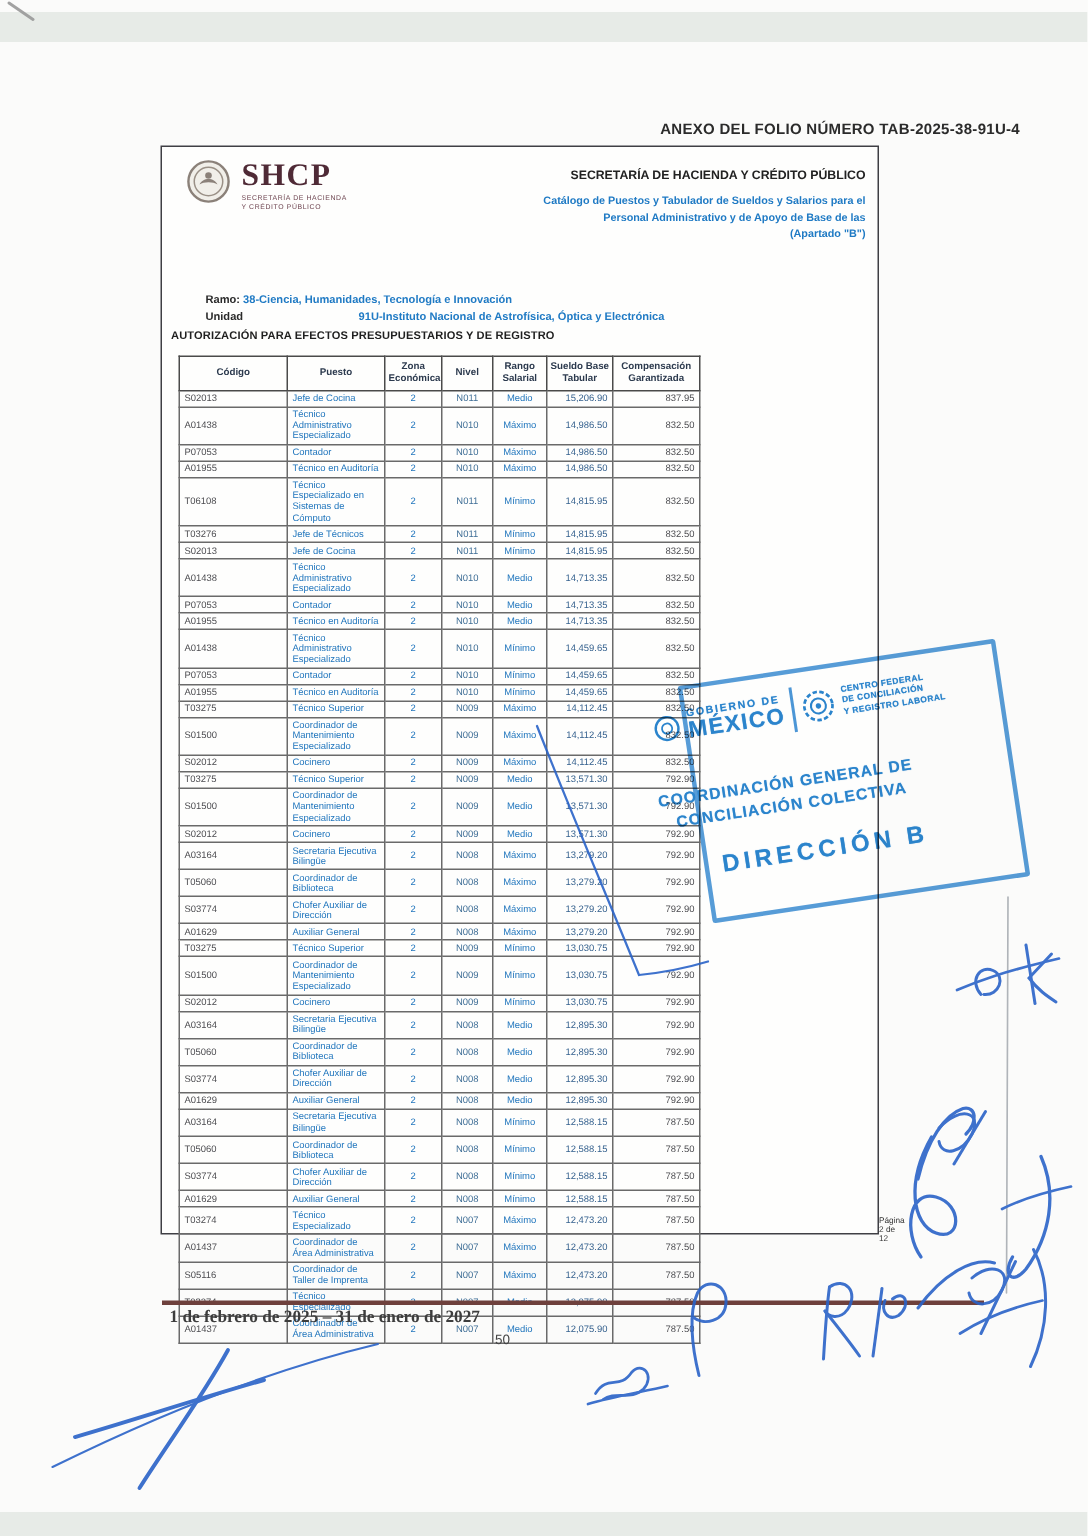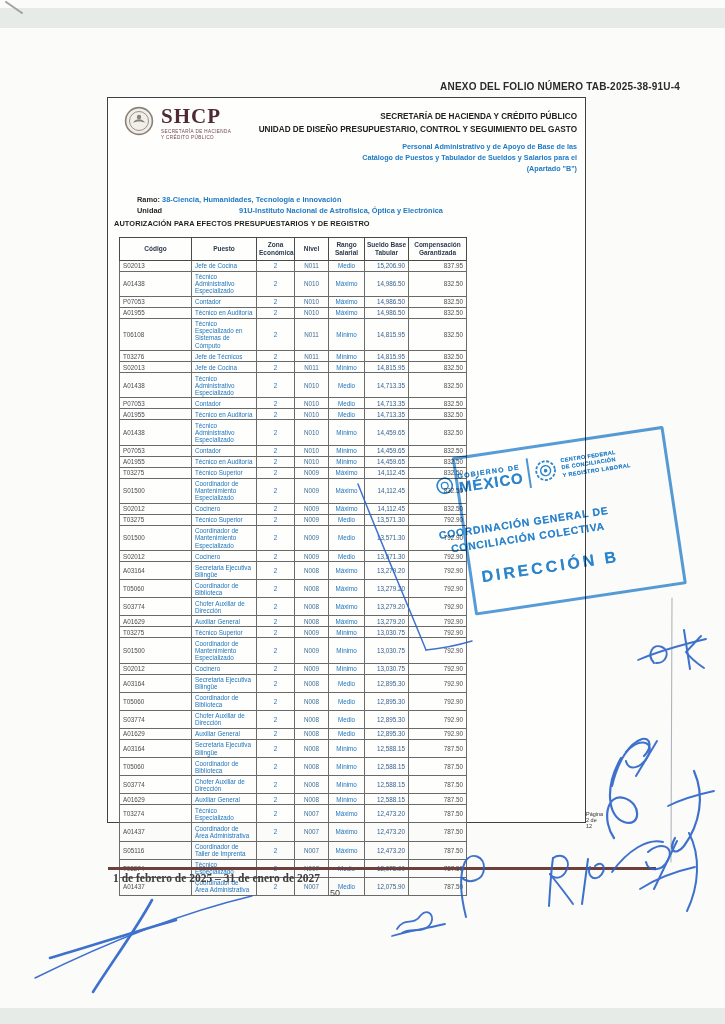--- a/index.html
+++ b/index.html
@@ -104,24 +104,23 @@
         <div class="shcp">SHCP</div>
         <div class="shcp-sub">
           <span>SECRETARÍA DE HACIENDA</span><br>
           <span>Y CRÉDITO PÚBLICO</span>
         </div>
       </div>
     </div>
 
     <div class="right-head">
       <div class="rh-line">SECRETARÍA DE HACIENDA Y CRÉDITO PÚBLICO</div>
-      <div class="rh-line">UNIDAD DE DISEÑO PRESUPUESTARIO, CONTROL Y SEGUIMIENTO DEL GASTO</div>
       <div class="catalog">
+        <div>Catálogo de Puestos y Tabulador de Sueldos y Salarios para el</div>
         <div>Personal Administrativo y de Apoyo de Base de las</div>
-        <div>Catálogo de Puestos y Tabulador de Sueldos y Salarios para el</div>
         <div>(Apartado "B")</div>
       </div>
     </div>
 
     <div class="info">
       <div class="row">
         <span class="lab">Ramo:</span>
         <span class="val">38-Ciencia, Humanidades, Tecnología e Innovación</span>
       </div>
       <div class="row">

